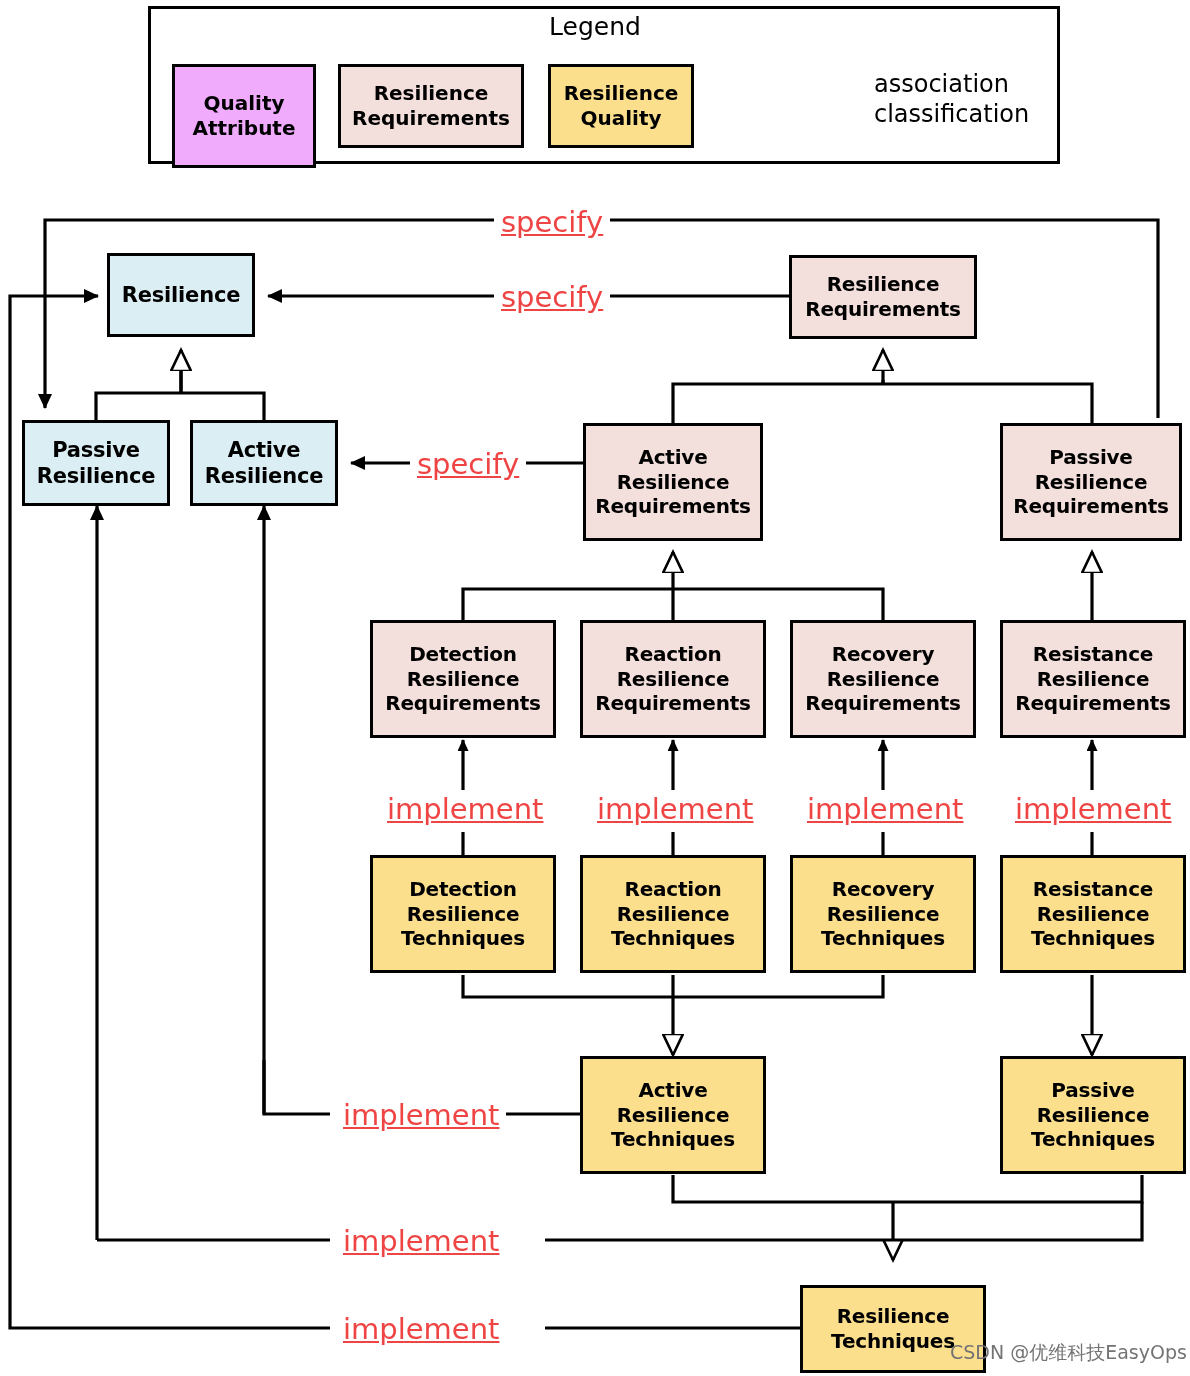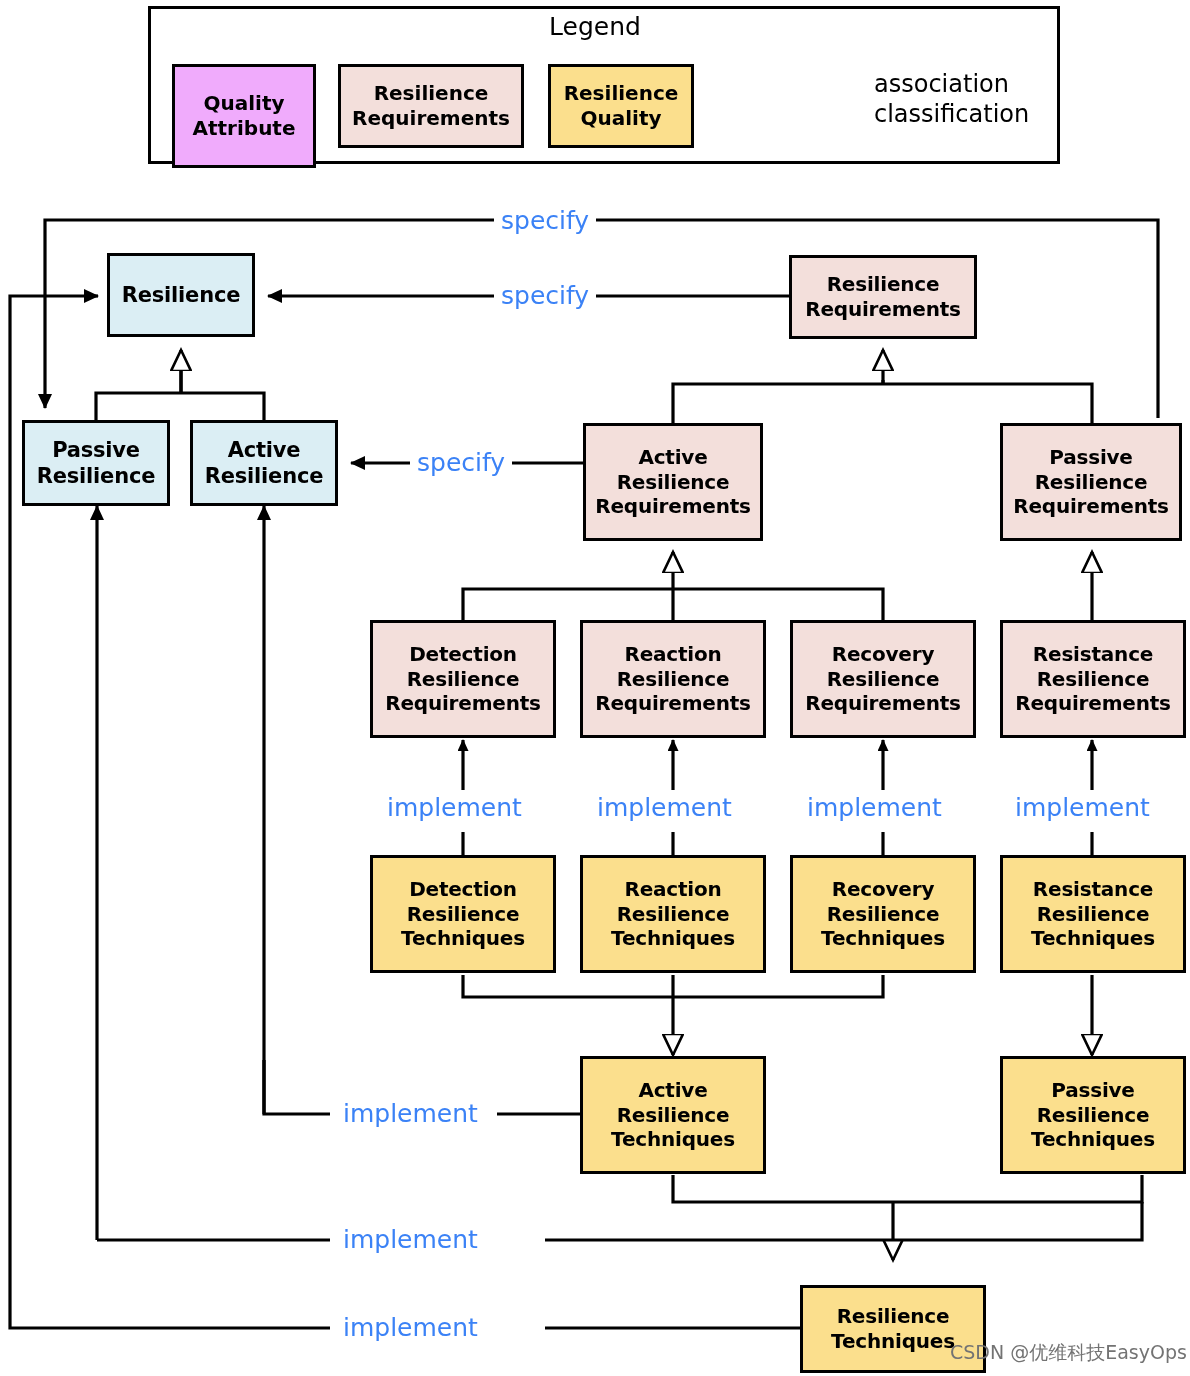--- a/index.html
+++ b/index.html
@@ -73,27 +73,28 @@
   }
   .legend-label {
     position: absolute;
     font-size: 24px;
     color: #000000;
     white-space: nowrap;
     z-index: 4;
   }
   .edge-label {
     position: absolute;
-    font-size: 25px;
-    color: #3b82f6;
+    font-size: 29px;
+    color: #ef4444;
     background: #ffffff;
     white-space: nowrap;
     padding: 0 7px;
     z-index: 4;
     line-height: 1;
+    text-decoration: underline;
   }
   .watermark {
     position: absolute;
     left: 950px; top: 1340px;
     font-size: 19px;
     color: #737373;
     font-family: "DejaVu Sans", sans-serif;
     z-index: 6;
     white-space: nowrap;
   }

